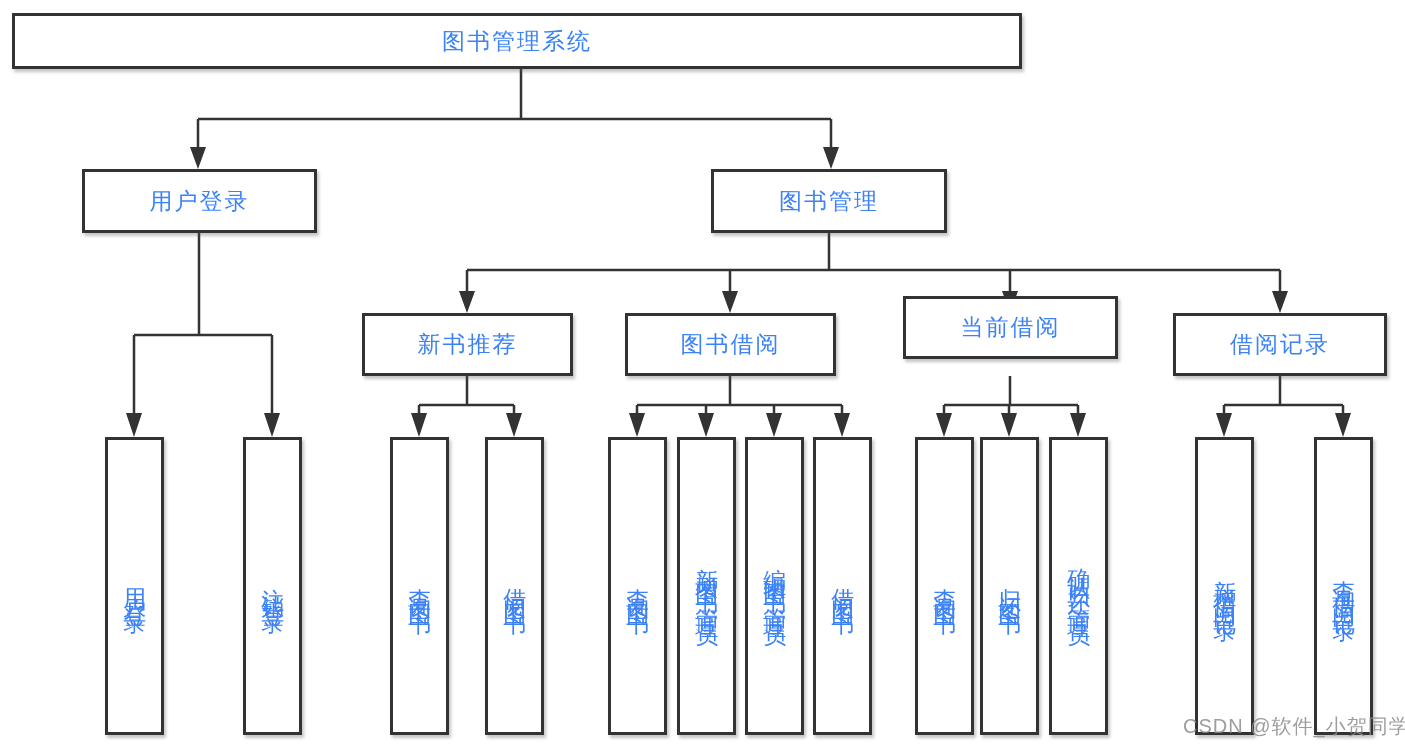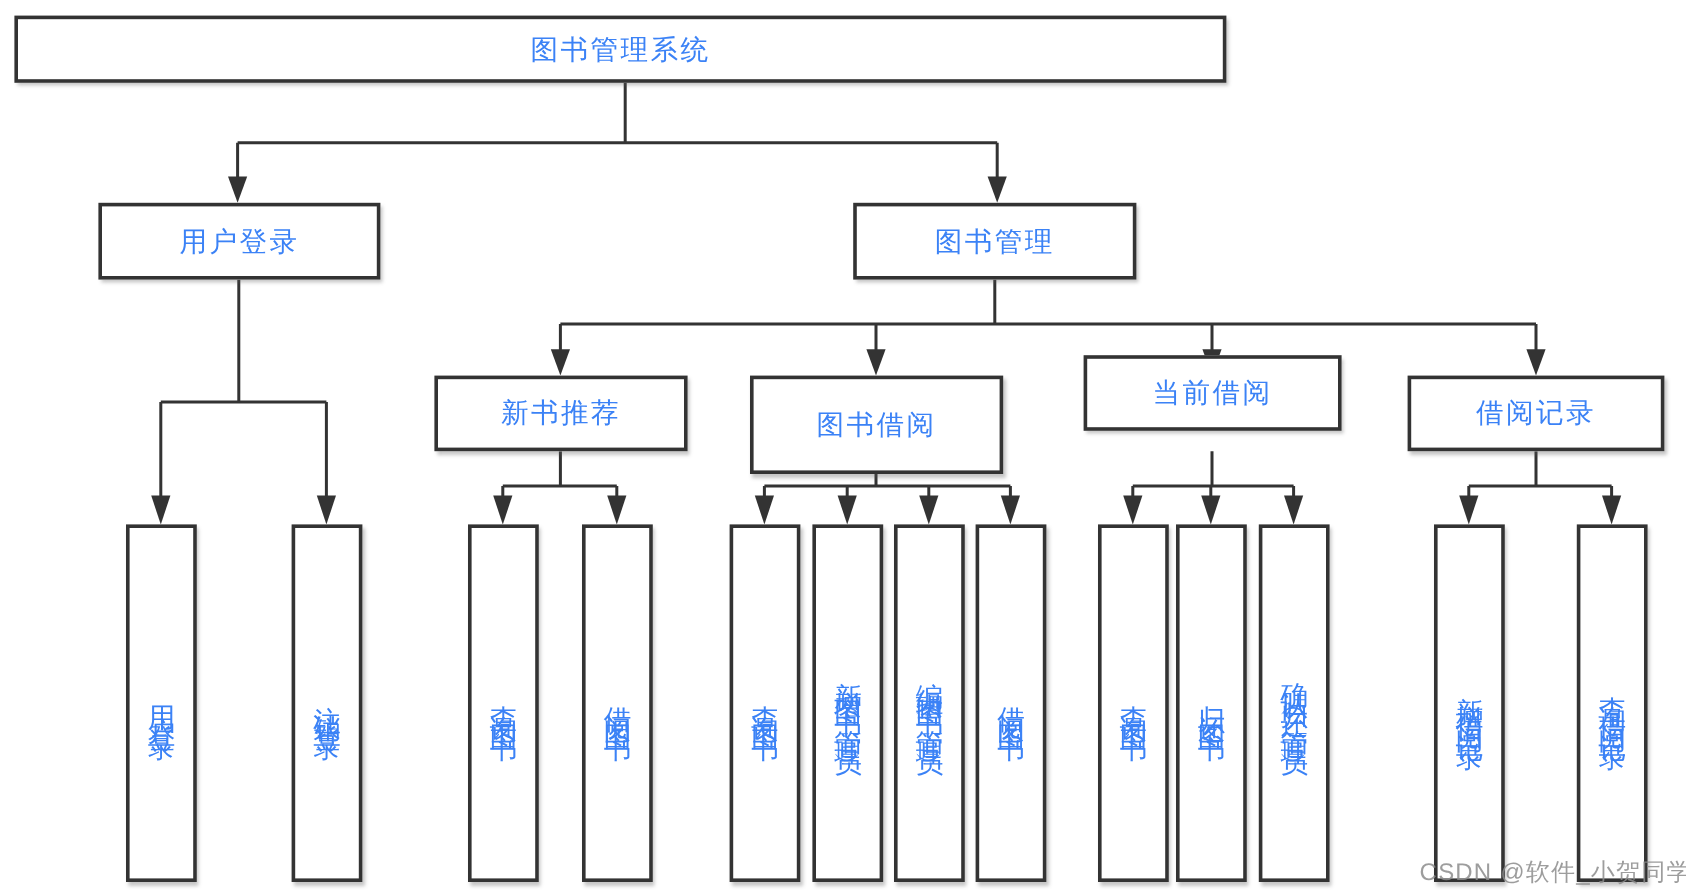--- a/index.html
+++ b/index.html
@@ -95,21 +95,21 @@
   <div class="box" style="left:82px;top:169px;width:235px;height:64px;">
     <span class="h-label">用户登录</span>
   </div>
   <div class="box" style="left:362px;top:313px;width:211px;height:63px;">
     <span class="h-label">新书推荐</span>
   </div>
 
   <div class="box" style="left:711px;top:169px;width:236px;height:64px;">
     <span class="h-label">图书管理</span>
   </div>
-  <div class="box" style="left:625px;top:313px;width:211px;height:82px;">
+  <div class="box" style="left:625px;top:313px;width:211px;height:63px;">
     <span class="h-label">图书借阅</span>
   </div>
   <div class="box" style="left:903px;top:296px;width:215px;height:63px;">
     <span class="h-label">当前借阅</span>
   </div>
   <div class="box" style="left:1173px;top:313px;width:214px;height:63px;">
     <span class="h-label">借阅记录</span>
   </div>
 
   <div class="box v-box" style="left:105px;top:437px;width:59px;height:298px;">

